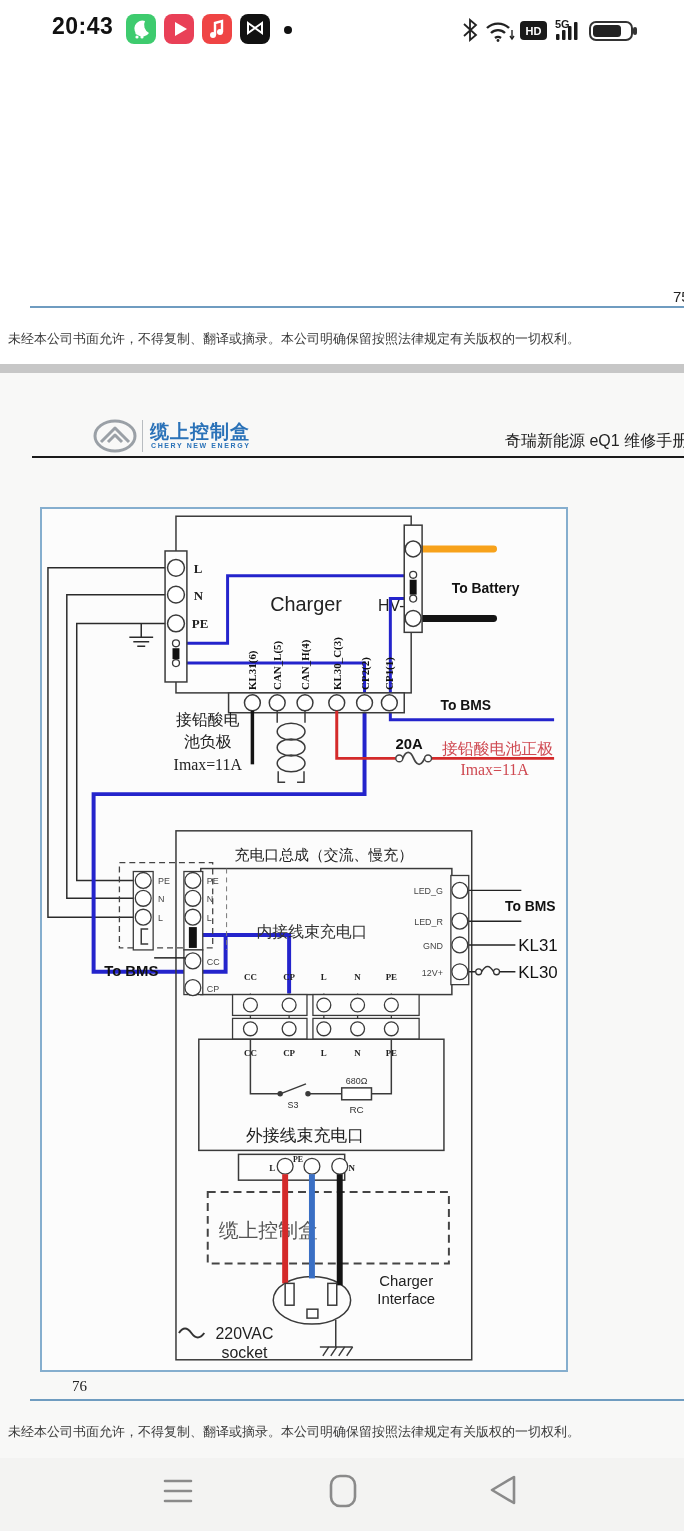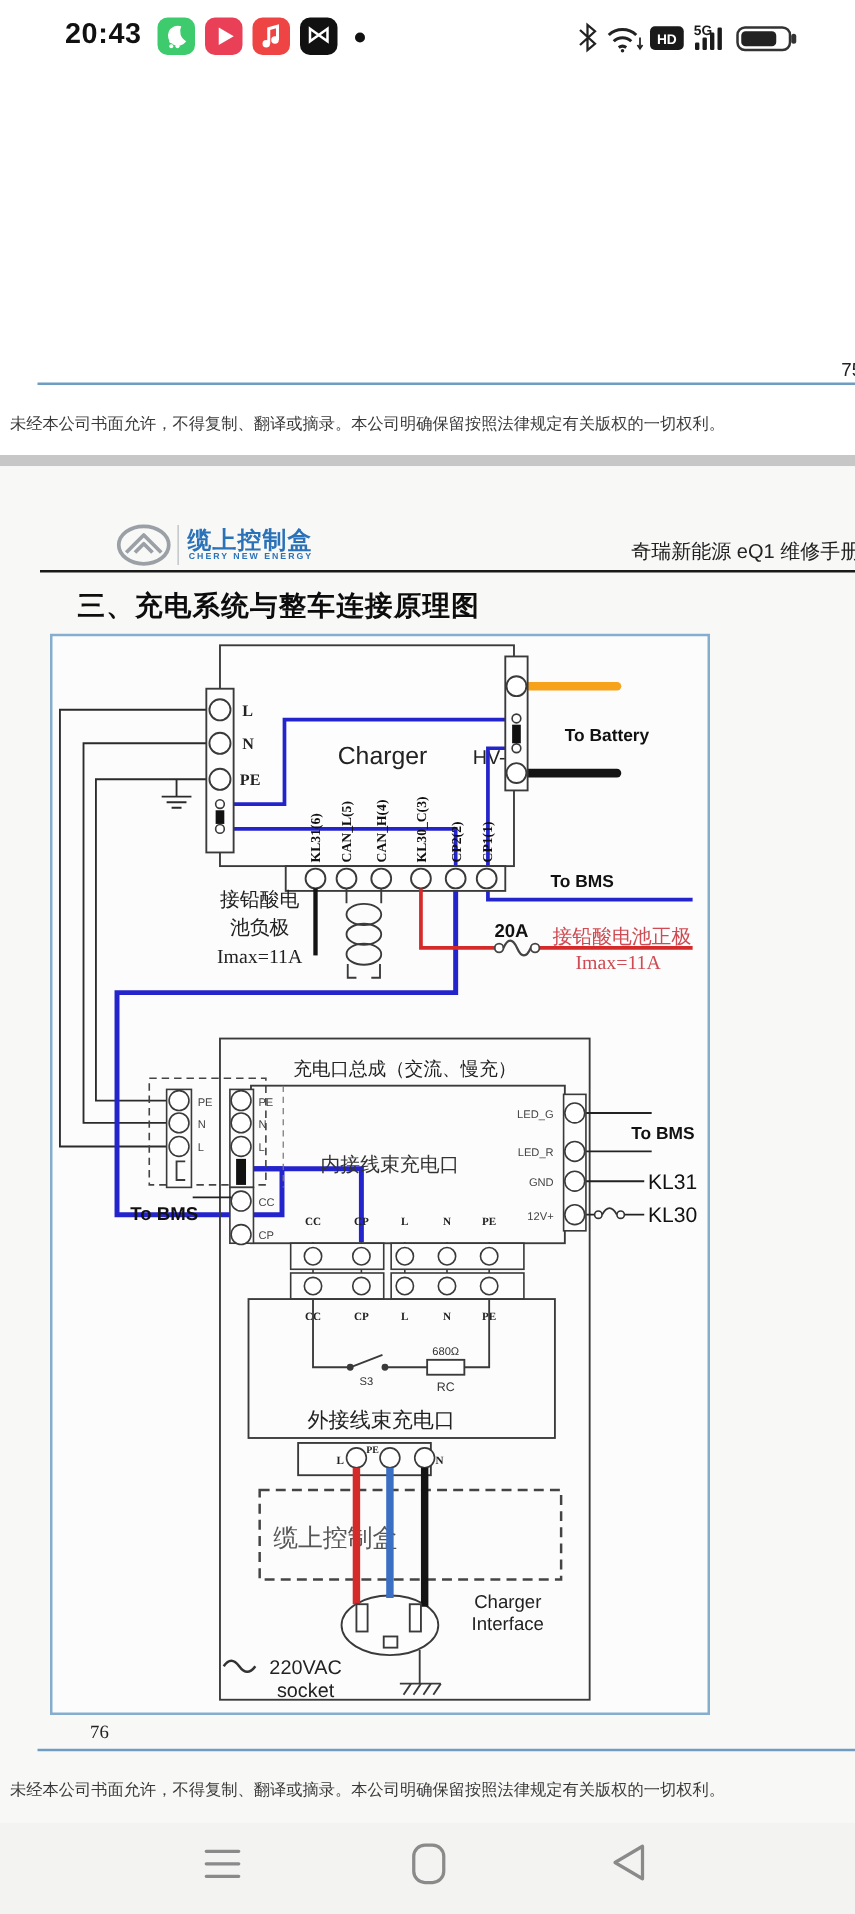--- a/index.html
+++ b/index.html
@@ -105,21 +105,20 @@
   <svg class="abs" style="left:93px;top:416px;" width="44" height="40" viewBox="0 0 44 40">
     <ellipse cx="22" cy="20" rx="20" ry="15" fill="none" stroke="#9aa0a6" stroke-width="3"></ellipse>
     <path d="M8,26 L22,12 L36,26 M15,26 L22,19 L29,26" fill="none" stroke="#9aa0a6" stroke-width="3" stroke-linejoin="round"></path>
   </svg>
   <div class="abs" style="left:142px;top:420px;width:1px;height:32px;background:#b8bcc0;"></div>
   <div class="abs brand-cn" style="left:150px;top:419px;">缆上控制盒</div>
   <div class="abs brand-en" style="left:151px;top:442px;">CHERY NEW ENERGY</div>
   <div class="abs doc-title" style="left:505px;top:431px;">奇瑞新能源 eQ1 维修手册</div>
   <div class="abs rule-black" style="left:32px;top:456px;width:652px;"></div>
 
-  <div class="abs section-title" style="left:62px;top:470px;">三、充电系统与整车连接原理图</div>
 
   <div class="abs diagram-wrap" style="left:40px;top:507px;width:528px;height:865px;">
   <svg width="524" height="861" viewBox="0 0 528 865">
 
     <g fill="none" stroke="#3a3a3a" stroke-width="1.5">
       <rect x="135" y="6" width="237" height="178" fill="#fdfdfd"></rect>
     </g>
     <text x="266" y="102" font-size="20" class="sans" fill="#222" text-anchor="middle">Charger</text>
     <text x="352" y="102" font-size="16" class="sans" fill="#222" text-anchor="middle">HV-</text>
 

